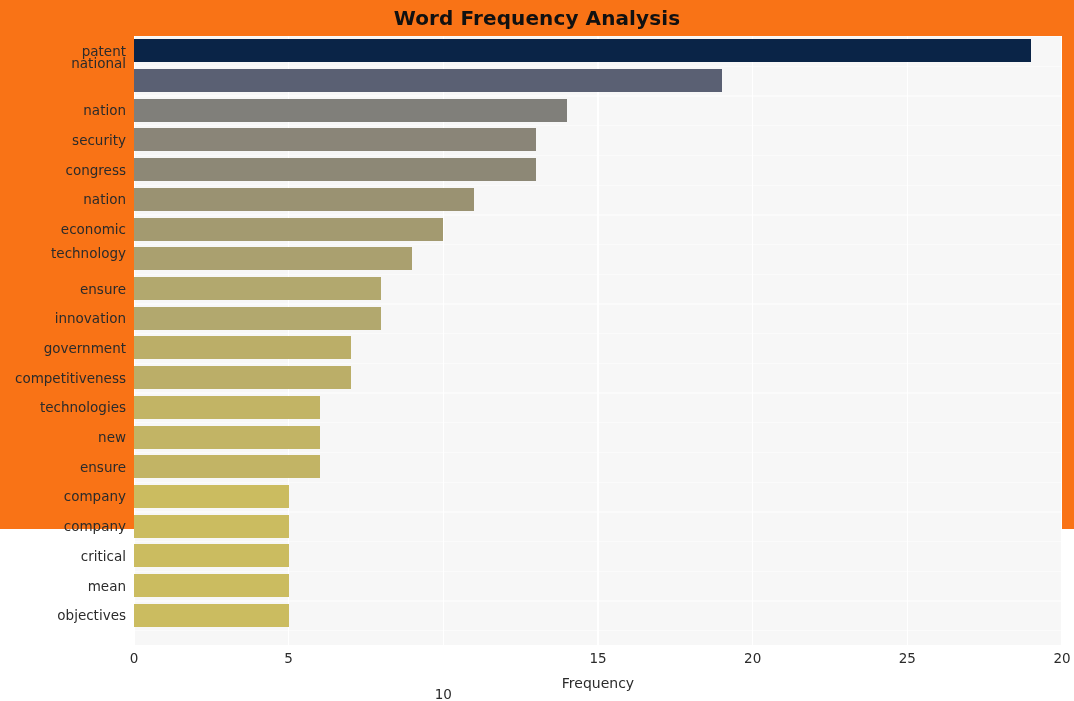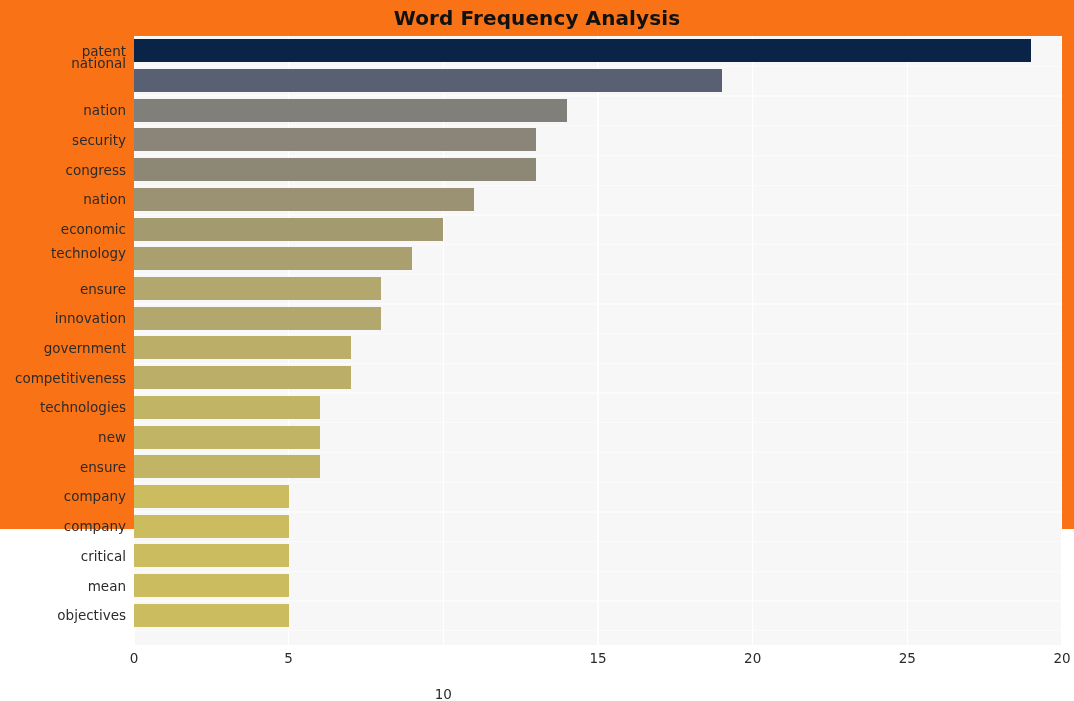--- a/index.html
+++ b/index.html
@@ -200,14 +200,15 @@
   <div id="xticks">
       <div class="xtick" style="left: 0px;">0</div>
       <div class="xtick" style="left: 154.667px;">5</div>
       <div class="xtick" style="left: 309.333px; margin-top: 36px;">10</div>
       <div class="xtick" style="left: 464px;">15</div>
       <div class="xtick" style="left: 618.667px;">20</div>
       <div class="xtick" style="left: 773.333px;">25</div>
       <div class="xtick" style="left: 928px;">20</div>
     </div>
 
+  <div id="xlabel">Frequency</div>
 
 </div>
 
 </body></html>

